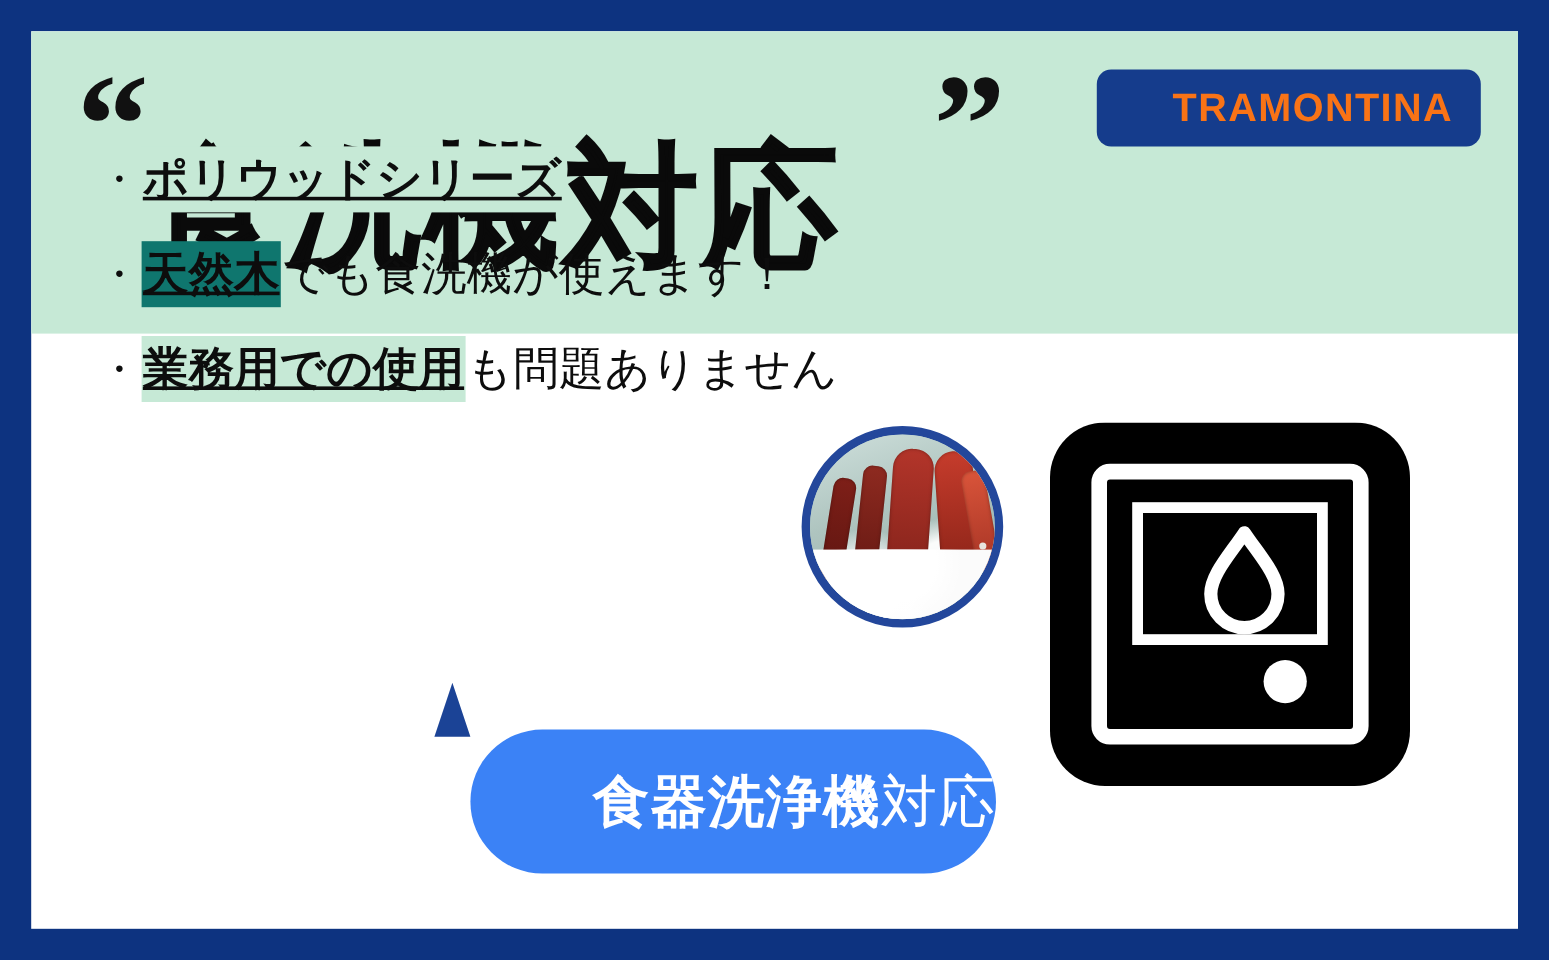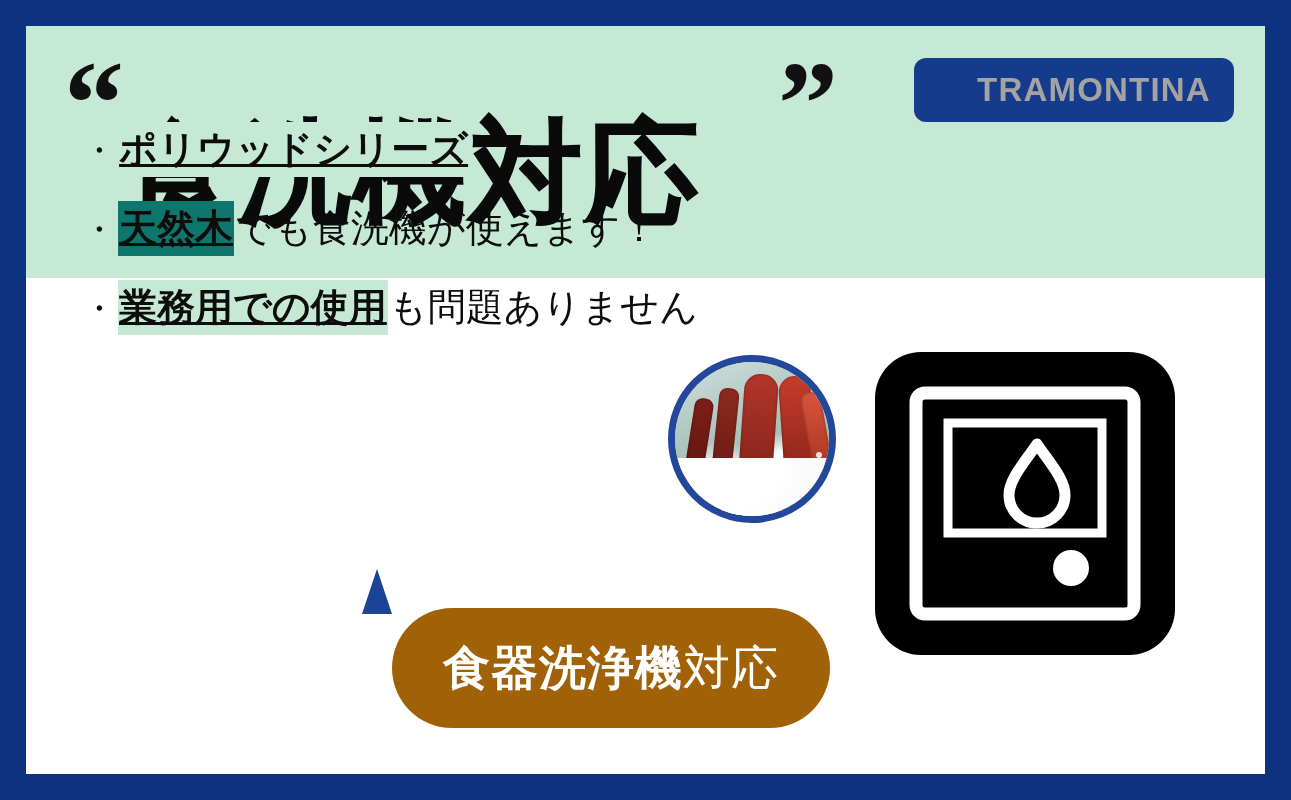--- a/index.html
+++ b/index.html
@@ -83,21 +83,21 @@
     top: 32px;
     width: 320px;
     height: 64px;
     background: #153C8C;
     border-radius: 12px;
     display: flex;
     align-items: center;
     justify-content: center;
   }
   #brand-text {
-    color: #a3a3a3;
+    color: #f97316;
     font-size: 33px;
     font-weight: 700;
     letter-spacing: 1.2px;
     white-space: nowrap;
     margin-left: 40px;
   }
 
   
   #bullets {
     position: absolute;
@@ -293,21 +293,21 @@
         <div class="knife" id="knife4"></div>
         <div class="knife" id="knife5"></div>
         <div class="rivet" style="left:78px;  top:100px;"></div>
         <div class="rivet" style="left:84px;  top:122px;"></div>
         <div class="rivet" style="left:141px; top:90px;"></div>
         <div id="foam"></div>
       </div>
     </div>
 
     <div id="bubble-tail" style="border-bottom-color: rgb(27, 67, 150);"></div>
-    <div id="speech-bubble" style="background: #a16207;">
+    <div id="speech-bubble" style="background: #3b82f6; justify-content: flex-end;">
       <div id="bubble-text">
         <span class="b-strong">食器洗浄機</span><span class="b-light">対応</span>
       </div>
     </div>
 
     <div id="dishwasher-icon">
       <svg viewBox="0 0 300 303" xmlns="http://www.w3.org/2000/svg" aria-hidden="true">
         <rect x="0" y="0" width="300" height="303" rx="46" ry="46" fill="#000000"></rect>
         <rect x="41" y="41" width="218" height="221" rx="9" ry="9" fill="none" stroke="#ffffff" stroke-width="13"></rect>
         <rect x="73" y="71" width="154" height="110" fill="none" stroke="#ffffff" stroke-width="9"></rect>

